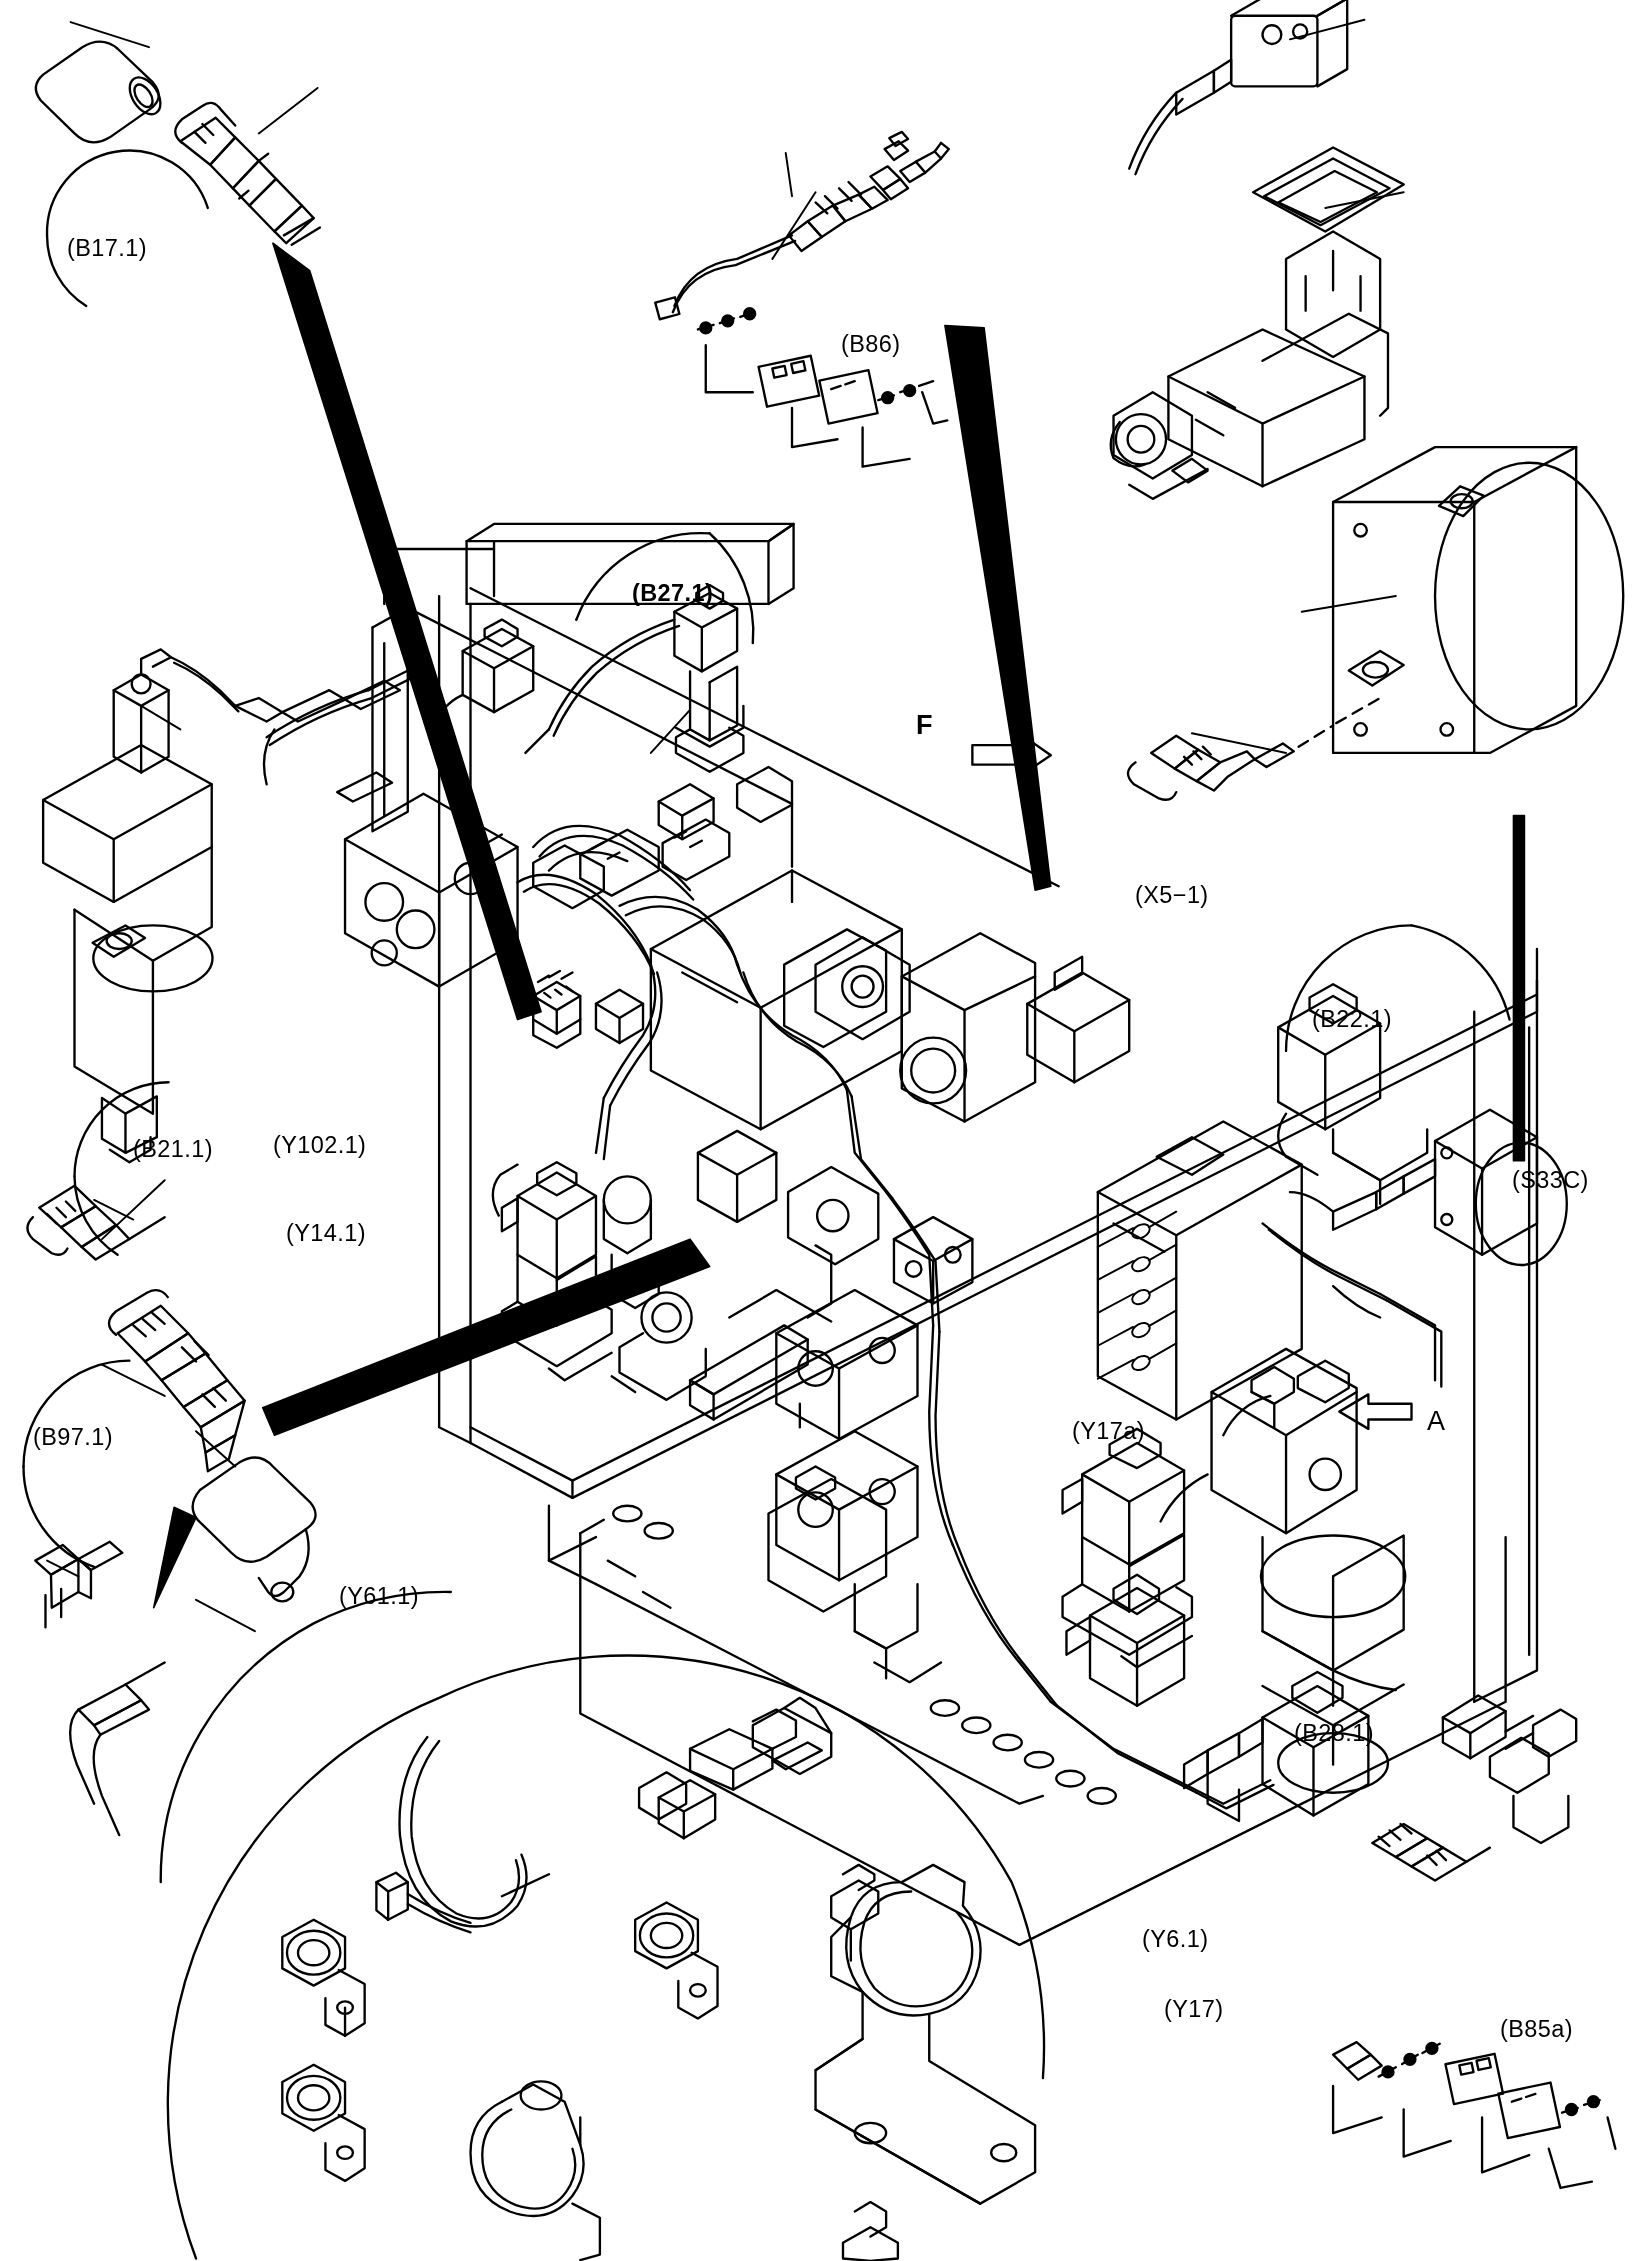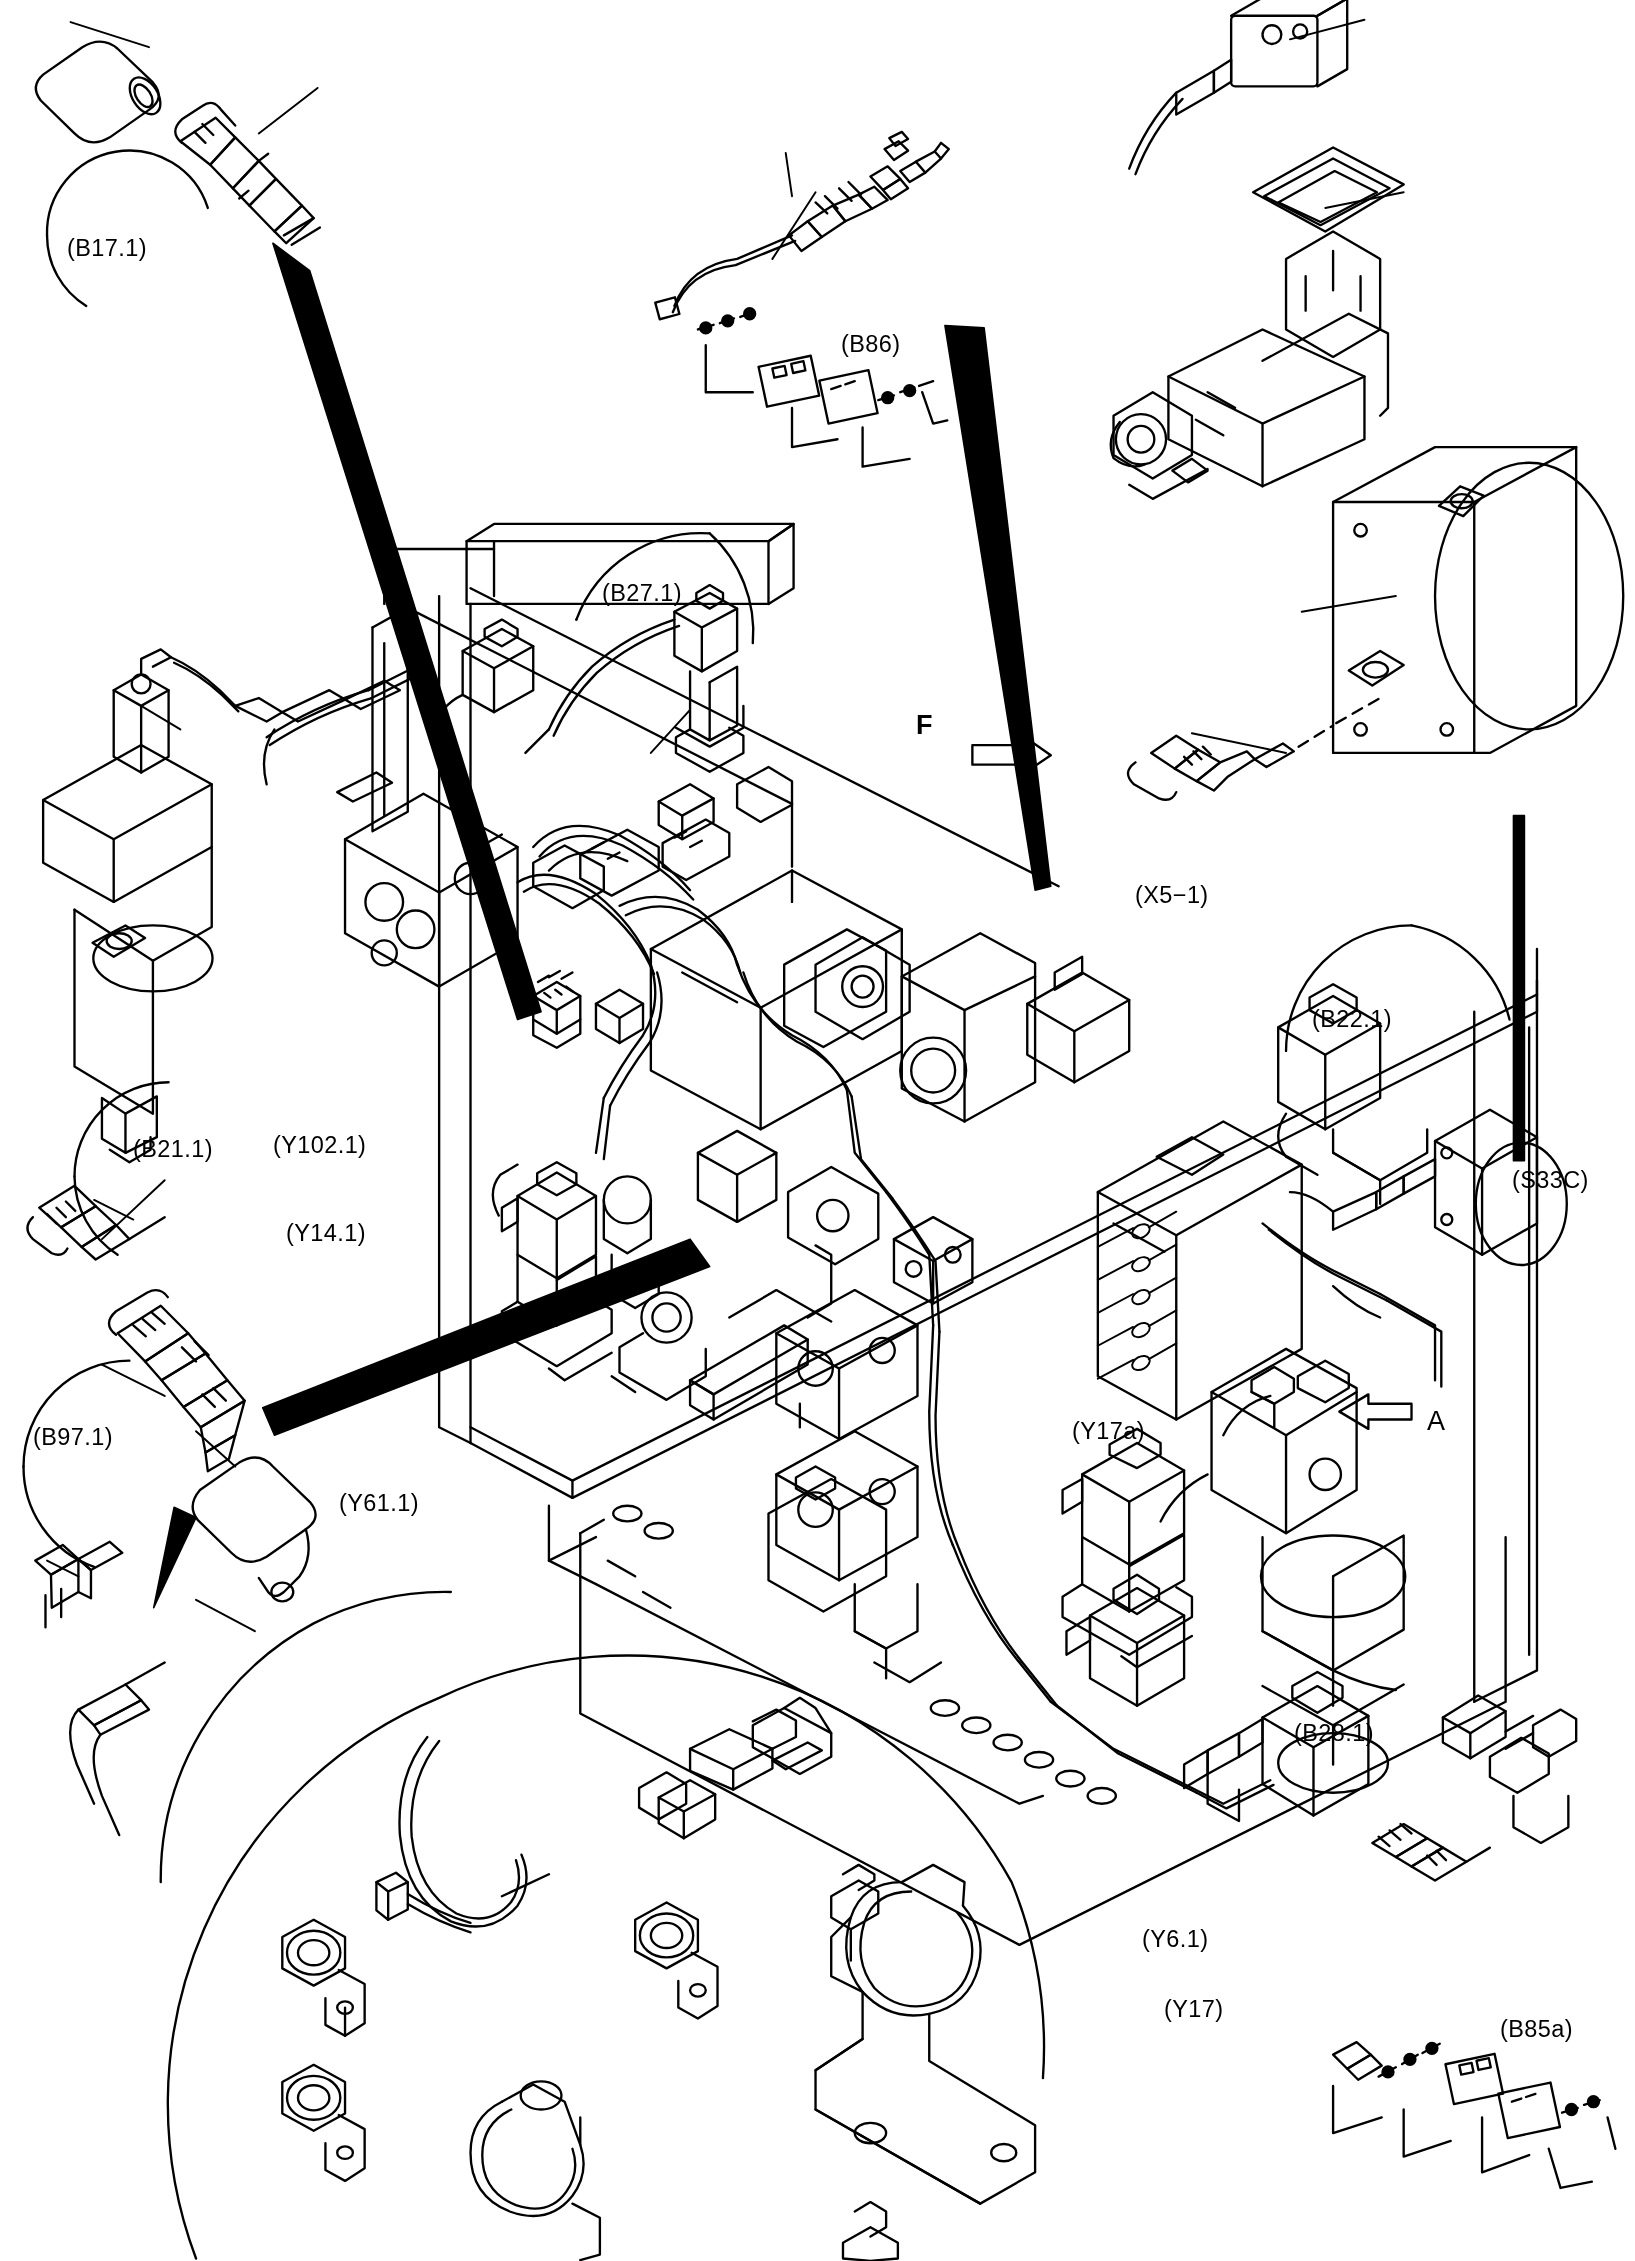--- a/index.html
+++ b/index.html
@@ -679,31 +679,31 @@
       <path d="M430,1010 L480,985 L500,998 L450,1022 Z"></path>
       <path d="M490,770 L490,700"></path>
       <path d="M500,700 L630,700"></path>
     </g>
 
   </g>
 </svg>
 
 <div class="lbl" style="left:67px;top:235px;">(B17.1)</div>
 <div class="lbl" style="left:841px;top:331px;">(B86)</div>
-<div class="lbl" style="left:602px;top:580px;">(B27.1)</div>
+<div class="lbl" style="left:632px;top:580px;font-weight:bold;">(B27.1)</div>
 <div class="lbl" style="left:1135px;top:882px;">(X5−1)</div>
 <div class="lbl" style="left:1312px;top:1006px;">(B22.1)</div>
 <div class="lbl" style="left:106px;top:1136px;margin-left:27px;">(B21.1)</div>
 <div class="lbl" style="left:273px;top:1132px;text-align:right;">(Y102.1)</div>
 <div class="lbl" style="left:1512px;top:1167px;">(S33C)</div>
 <div class="lbl" style="left:286px;top:1220px;">(Y14.1)</div>
 <div class="lbl" style="left:1072px;top:1418px;">(Y17a)</div>
 <div class="lbl" style="left:33px;top:1424px;">(B97.1)</div>
 <div class="lbl a" style="left:1427px;top:1406px;">A</div>
-<div class="lbl" style="left:339px;top:1490px;">(Y61.1)</div>
+<div class="lbl" style="left:339px;top:1583px;">(Y61.1)</div>
 <div class="lbl" style="left:1294px;top:1680px;margin-top:40px;">(B28.1)</div>
 <div class="lbl" style="left:1142px;top:1926px;">(Y6.1)</div>
 <div class="lbl" style="left:1164px;top:1996px;">(Y17)</div>
 <div class="lbl" style="left:1500px;top:2016px;">(B85a)</div>
 <div class="lbl big" style="left:916px;top:710px;">F</div>
 
 </div>
 
 
 </body></html>

